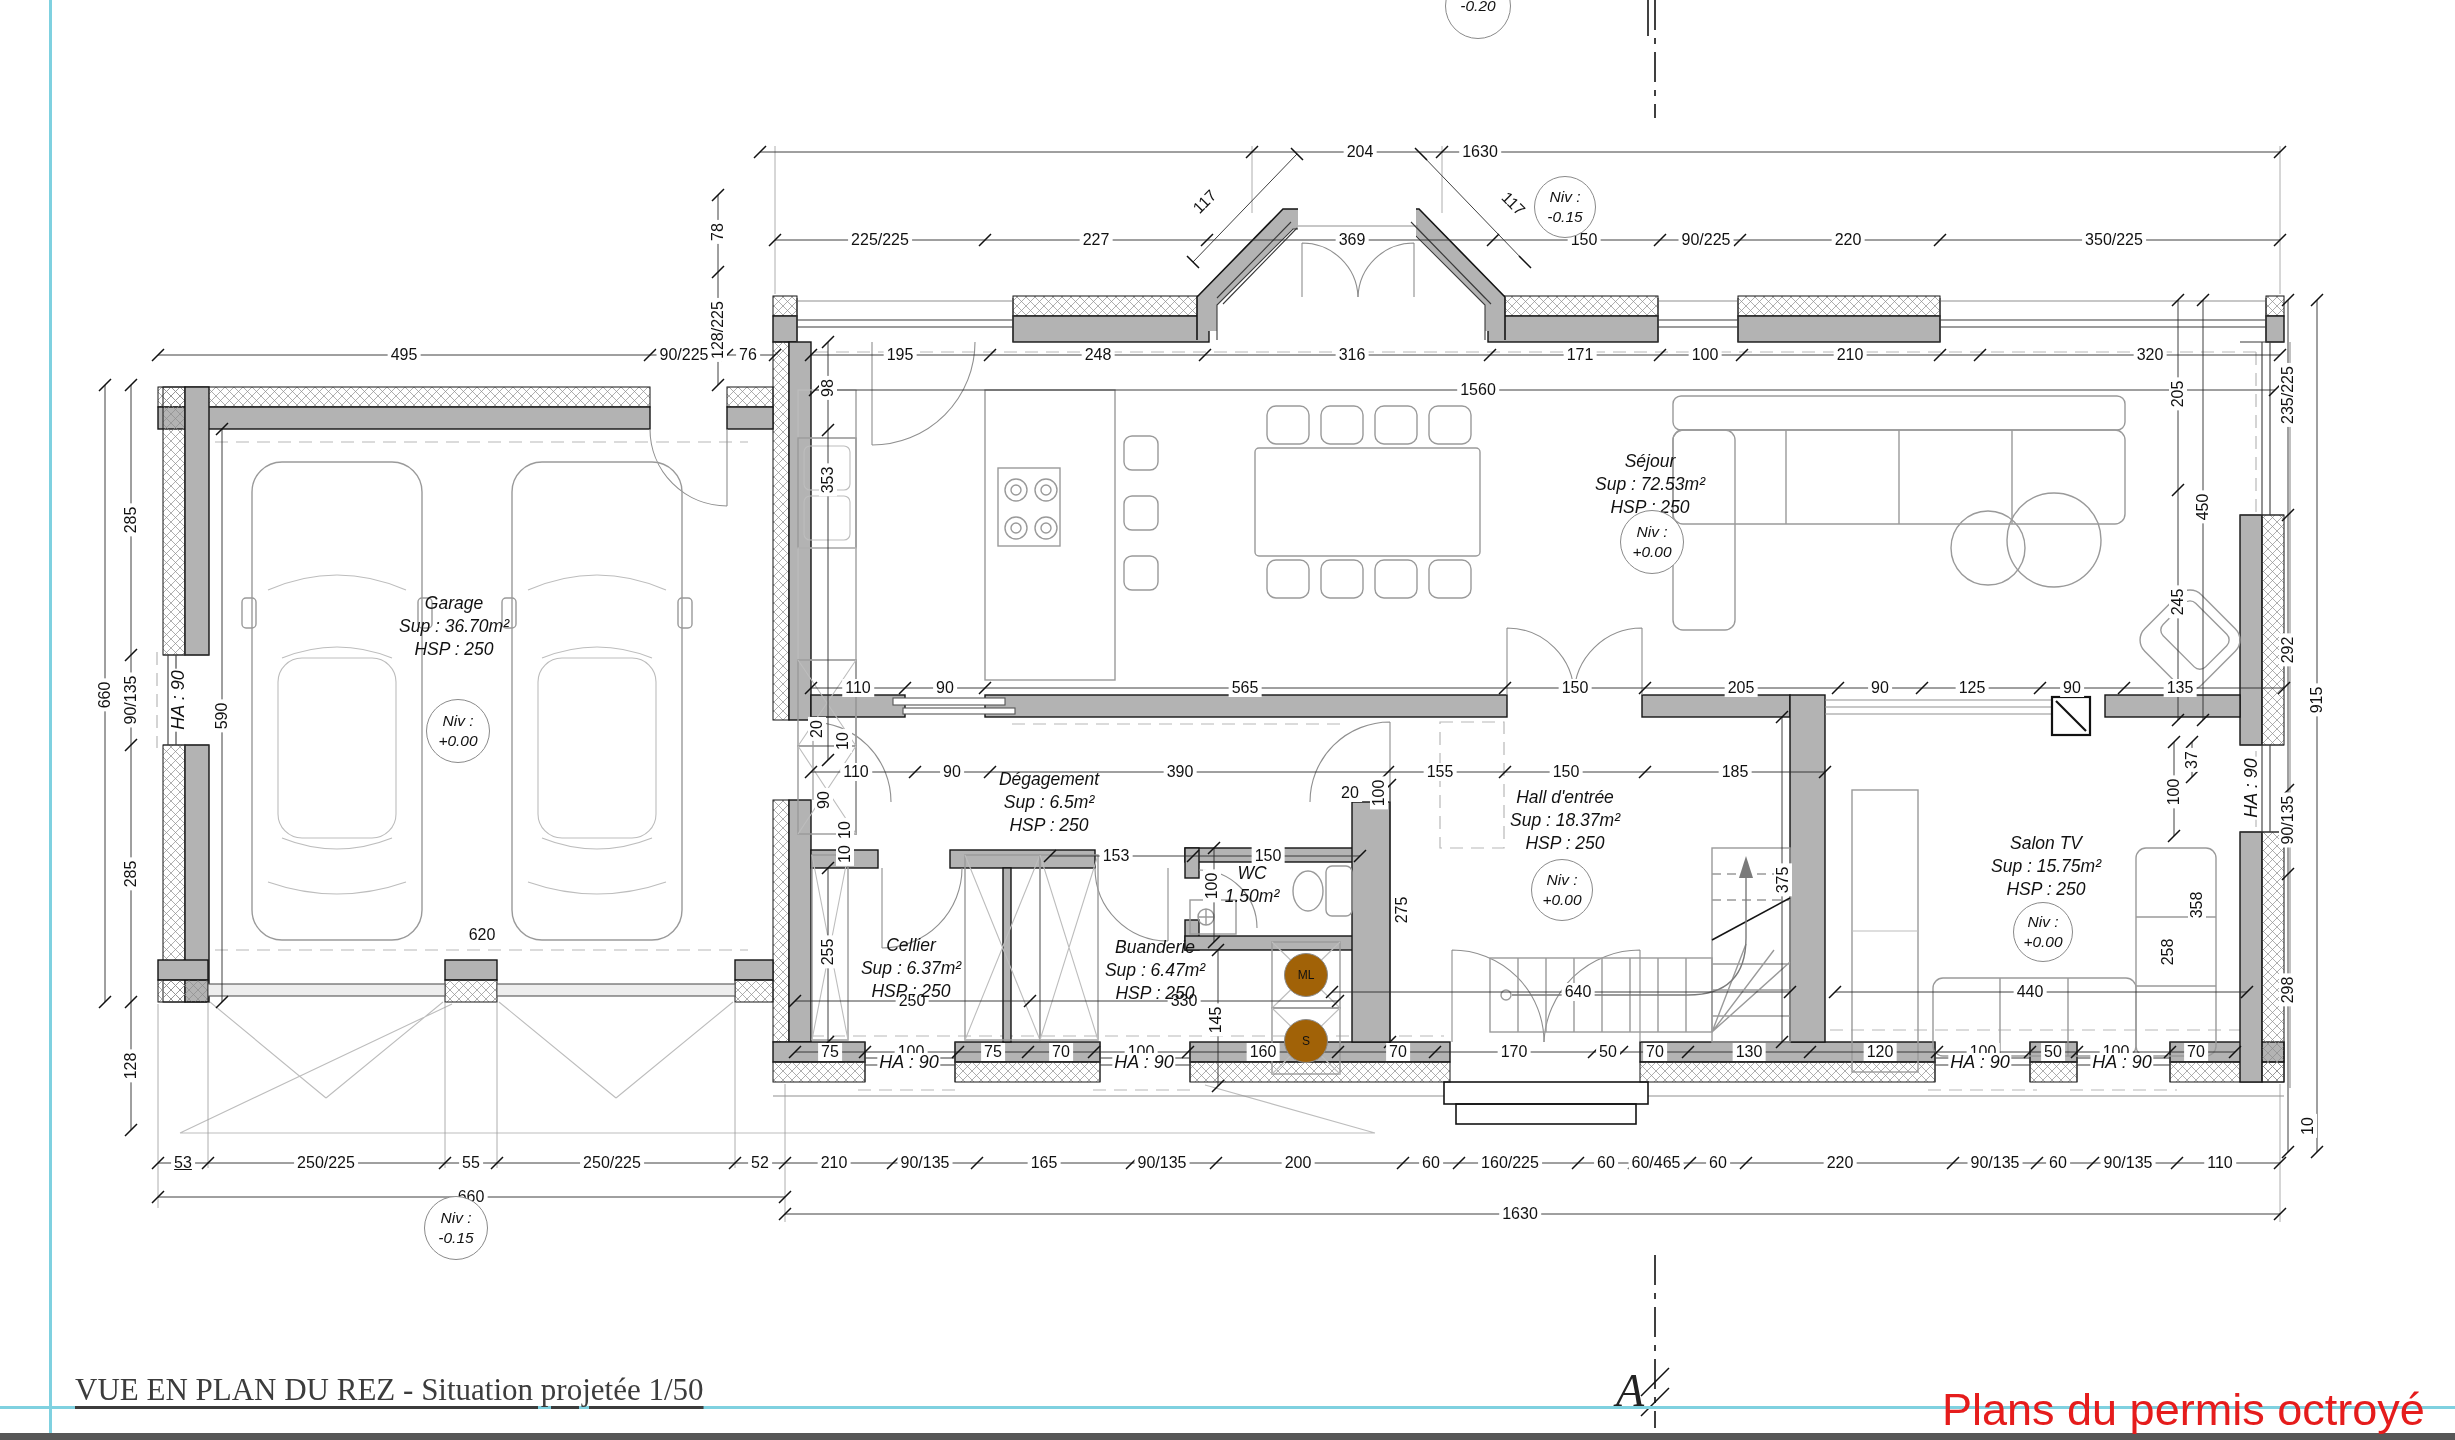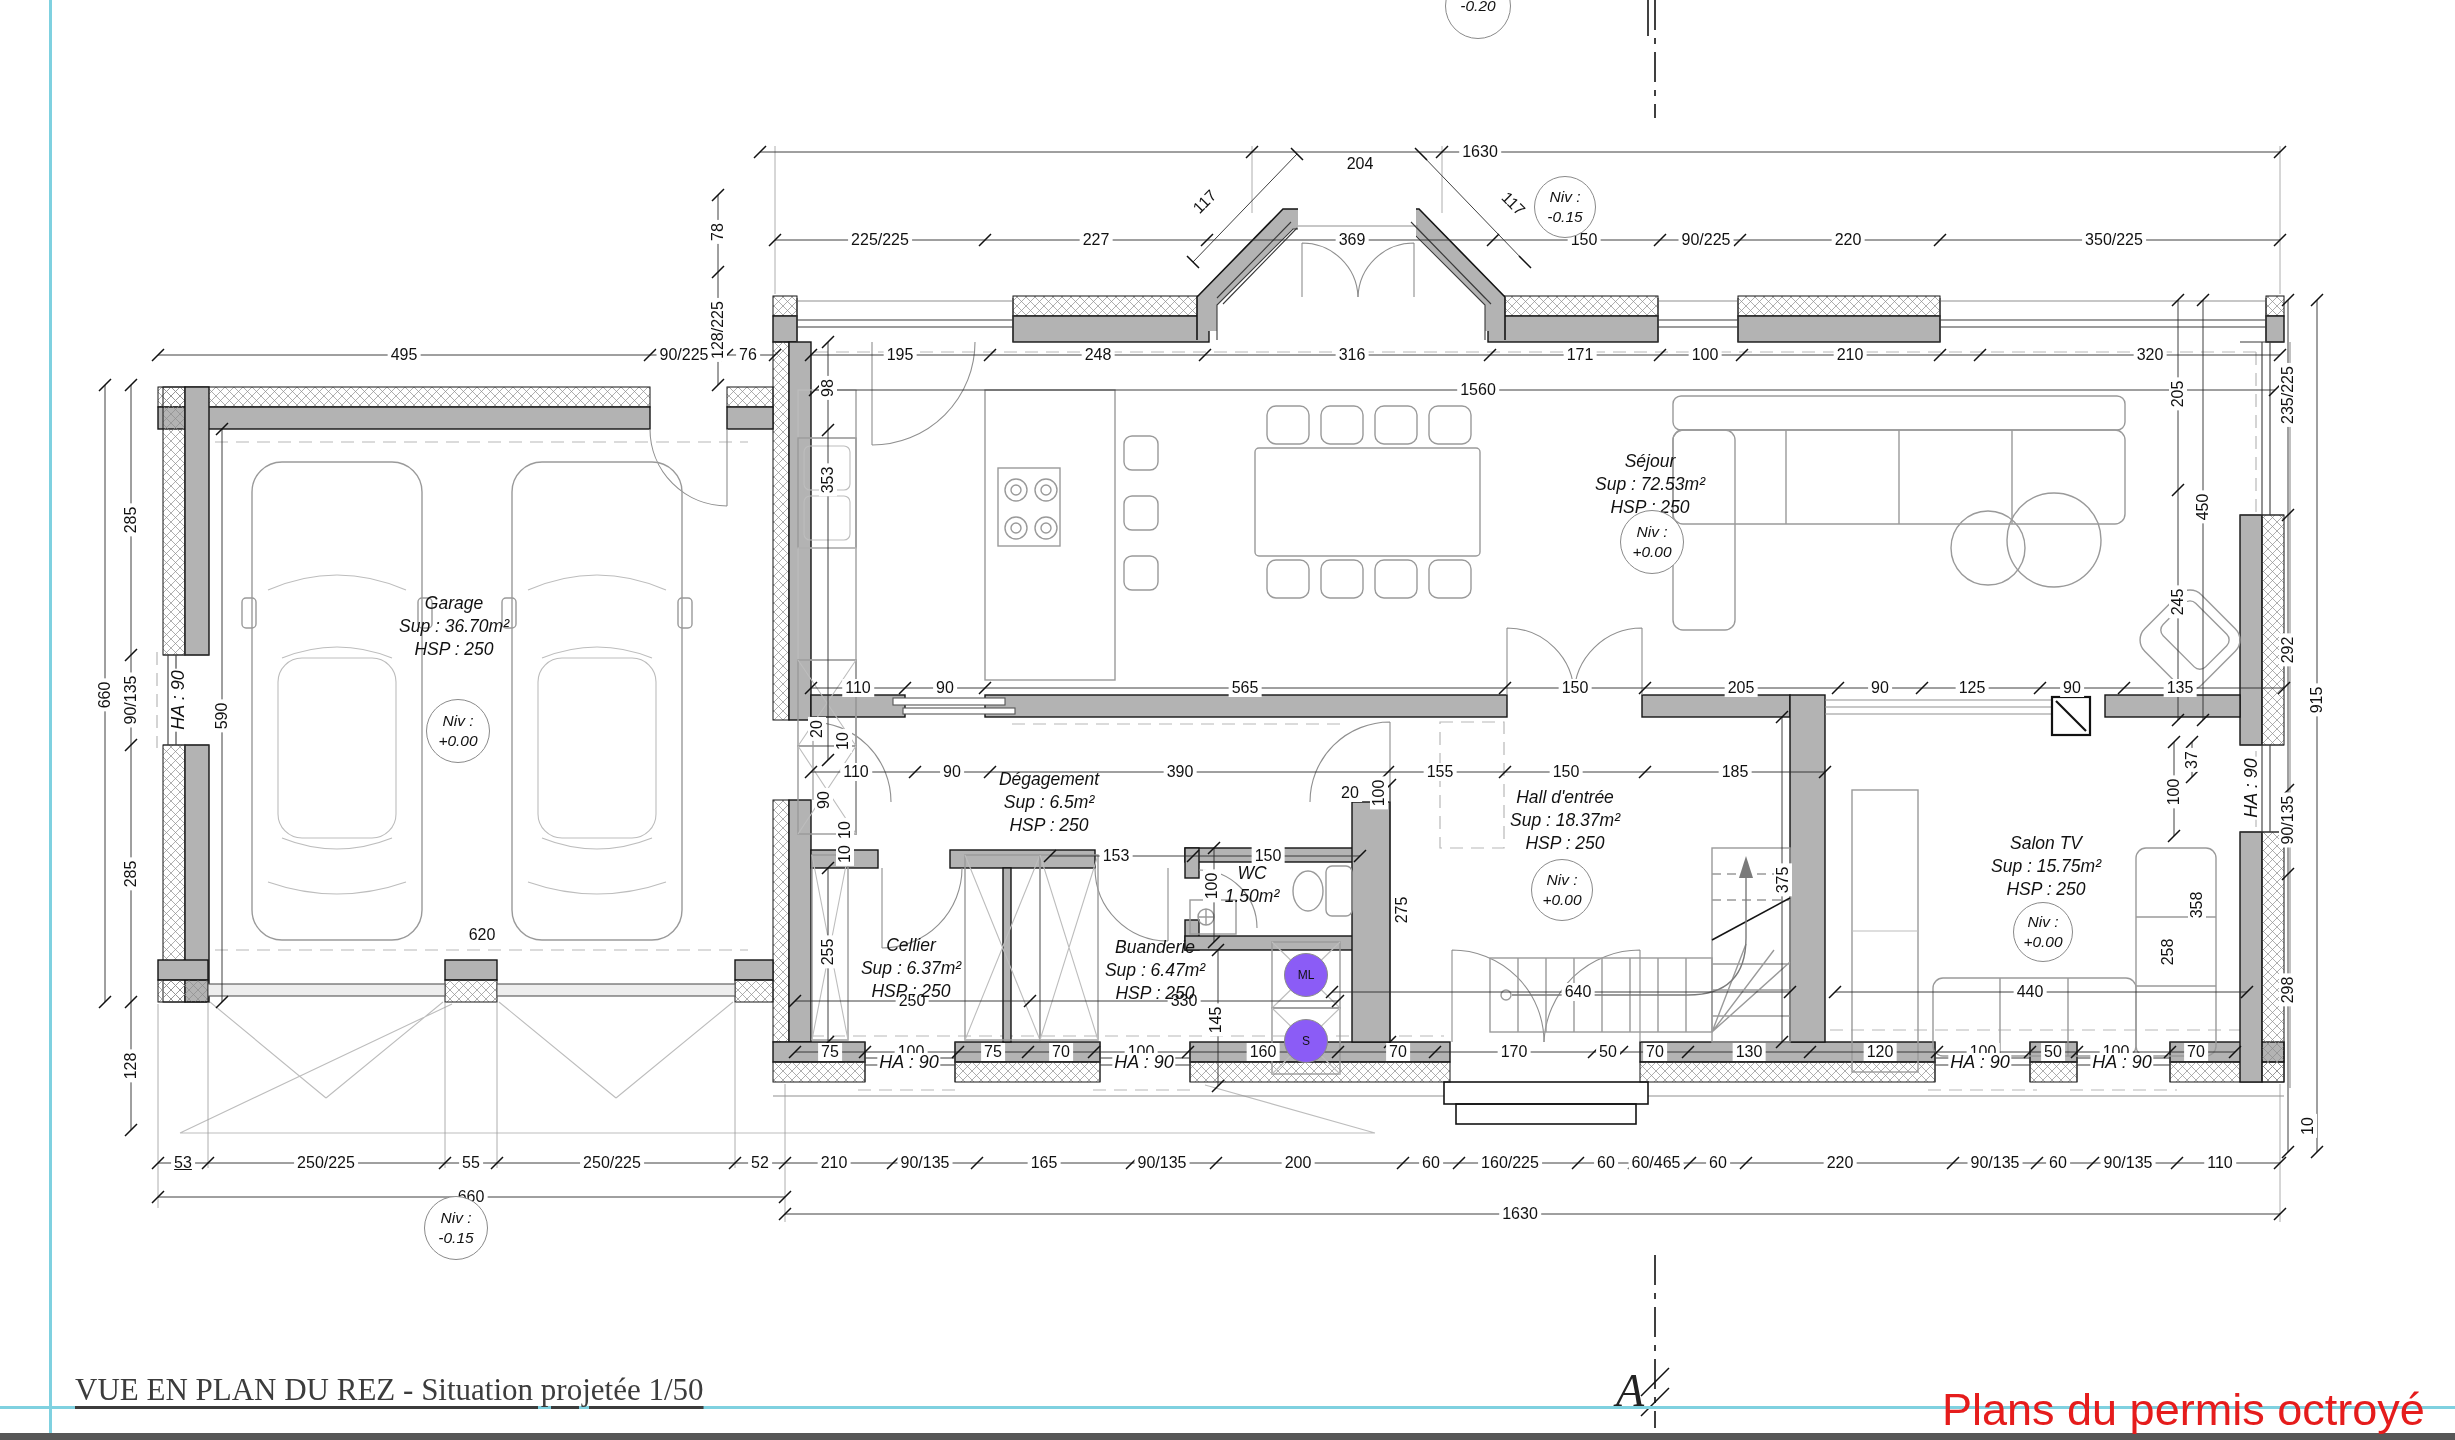--- a/index.html
+++ b/index.html
@@ -26,21 +26,21 @@
   .dim.rn45{transform:translate(-50%,-50%) rotate(-45deg);}
   .ha{position:absolute;transform:translate(-50%,-50%);font-style:italic;font-size:18px;
       background:#fff;padding:0 2px;white-space:nowrap;line-height:1;}
   .ha.r{transform:translate(-50%,-50%) rotate(-90deg);}
   .room{position:absolute;transform:translate(-50%,0);font-style:italic;font-size:17.5px;
         line-height:1.3;text-align:center;white-space:nowrap;}
   .niv{position:absolute;transform:translate(-50%,-50%);border:1.2px solid #8a8a8a;border-radius:50%;
        display:flex;flex-direction:column;align-items:center;justify-content:center;
        font-style:italic;font-size:15.5px;line-height:1.3;background:#fff;}
   .appl{position:absolute;transform:translate(-50%,-50%);border:1.2px solid #8a8a8a;border-radius:50%;
-       display:flex;align-items:center;justify-content:center;font-size:12px;background:#8b5cf6;}
+       display:flex;align-items:center;justify-content:center;font-size:12px;background:#a16207;}
   #title{position:absolute;left:75px;top:1372px;font-family:"Liberation Serif",serif;
          font-size:31px;color:#3c3c3c;text-decoration:underline;text-underline-offset:6px;}
   #stamp{position:absolute;left:1942px;top:1384px;font-size:45px;color:#e51c1c;white-space:nowrap;}
   #secA{position:absolute;left:1616px;top:1364px;font-family:"Liberation Serif",serif;
         font-style:italic;font-size:46px;color:#222;}
   .cyanV{position:absolute;left:49px;top:0;width:3px;height:1440px;background:#7fd1e0;}
   .cyanH{position:absolute;left:0;top:1406px;width:2455px;height:3px;background:#7fd1e0;}
   .botbar{position:absolute;left:0;top:1433px;width:2455px;height:7px;background:#575757;}
 </style>
 </head>
@@ -353,21 +353,21 @@
     <path class="thin" d="M1648,0V36"></path>
     <path class="tk" d="M1641,1396L1669,1368 M1641,1416L1669,1388"></path>
   </g>
 </svg>
 
 <div class="cyanV"></div>
 <div class="cyanH"></div>
 <div class="botbar"></div>
 
 <div id="labels">
-      <div class="dim" style="left: 1360px; top: 164px;">204</div>
+      <div class="dim" style="left: 1360px; top: 152px;">204</div>
       <div class="dim" style="left: 1480px; top: 152px;">1630</div>
       <div class="dim rn45" style="left: 1205px; top: 202px;">117</div>
       <div class="dim r45" style="left: 1513px; top: 204px;">117</div>
       <div class="dim" style="left: 880px; top: 240px;">225/225</div>
       <div class="dim" style="left: 1096px; top: 240px;">227</div>
       <div class="dim" style="left: 1352px; top: 240px;">369</div>
       <div class="dim" style="left: 1584px; top: 240px;">150</div>
       <div class="dim" style="left: 1706px; top: 240px;">90/225</div>
       <div class="dim" style="left: 1848px; top: 240px;">220</div>
       <div class="dim" style="left: 2114px; top: 240px;">350/225</div>

